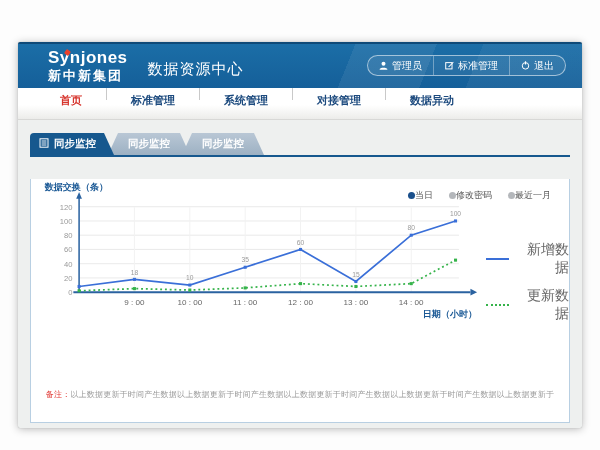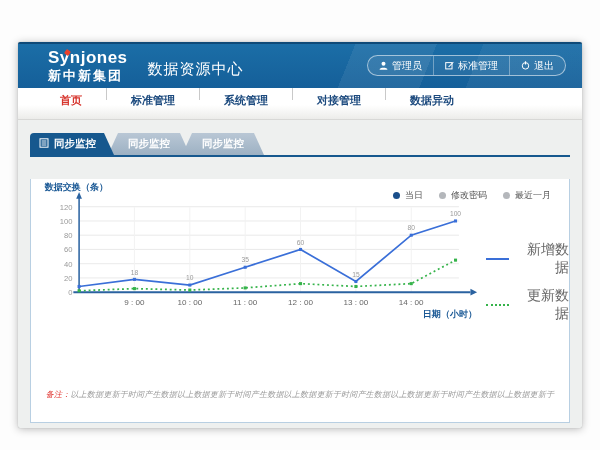--- a/index.html
+++ b/index.html
@@ -37,35 +37,35 @@
   .tab.active { background:#16588e; border-radius:4px 0 0 0; padding:0 18px 0 9px; gap:5px;
     clip-path:polygon(0 0, calc(100% - 10px) 0, 100% 100%, 0 100%); z-index:2; }
   .tab.ghost { background:linear-gradient(180deg,#b9c7d5,#9db1c3); padding:0 20px; margin-left:-6px;
     clip-path:polygon(10px 0, calc(100% - 10px) 0, 100% 100%, 0 100%); z-index:1;font-family:Liberation Mono, monospace; }
   .tab.ghost + .tab.ghost { margin-left:-8px; }
   .tabline { height:2px; background:#16588e; margin:0 12px; }
 
   
   .panel { margin:0 12px; background:#fff; border:1px solid #b8cfe2; border-top:none; height:244px; position:relative; }
   .filters { position:absolute; top:10px; right:18px; display:flex; gap:16px; align-items:center; }
-  .filter-opt { display:flex; align-items:center; gap:5px; font-size:9px; color:#555; cursor:pointer; }
+  .filter-opt { display:flex; align-items:center; font-size:9px; color:#555; cursor:pointer; }
   .dot { width:7px; height:7px; border-radius:50%; background:#b4b7bb; }
   .dot.sel { background:#1a4f8b; }
 
   .chart-row { display:flex; margin-top:22px;text-align:right; }
   .chart-svg { margin-left:8px; }
   svg text { font-family:"Liberation Sans", sans-serif; }
 
   .chart-legend { margin-top:62px; margin-left:6px; }
   .legend-item { display:flex; align-items:center; gap:7px; margin-bottom:10px; }
   .legend-item .lbl { font-size:14px; color:#666; }
   .line-sample { width:24px; height:0; border-top:2px solid #3a6fd8; }
   .line-sample.dotted { border-top:2px dotted #35b34a; }
 
-  .footer-note { position:absolute; left:0; right:0; bottom:22px; text-align:center; font-size:8px; letter-spacing:.2px;font-style:italic; }
+  .footer-note { position:absolute; left:0; right:0; bottom:22px; text-align:center; font-size:8px; letter-spacing:.2px; }
   .footer-note .red { color:#e0342f; }
   .footer-note .gray { color:#9a9a9a; }
 </style>
 </head>
 <body>
 
 <div class="window">
 
   <div class="app-header">
     <div class="brand">

